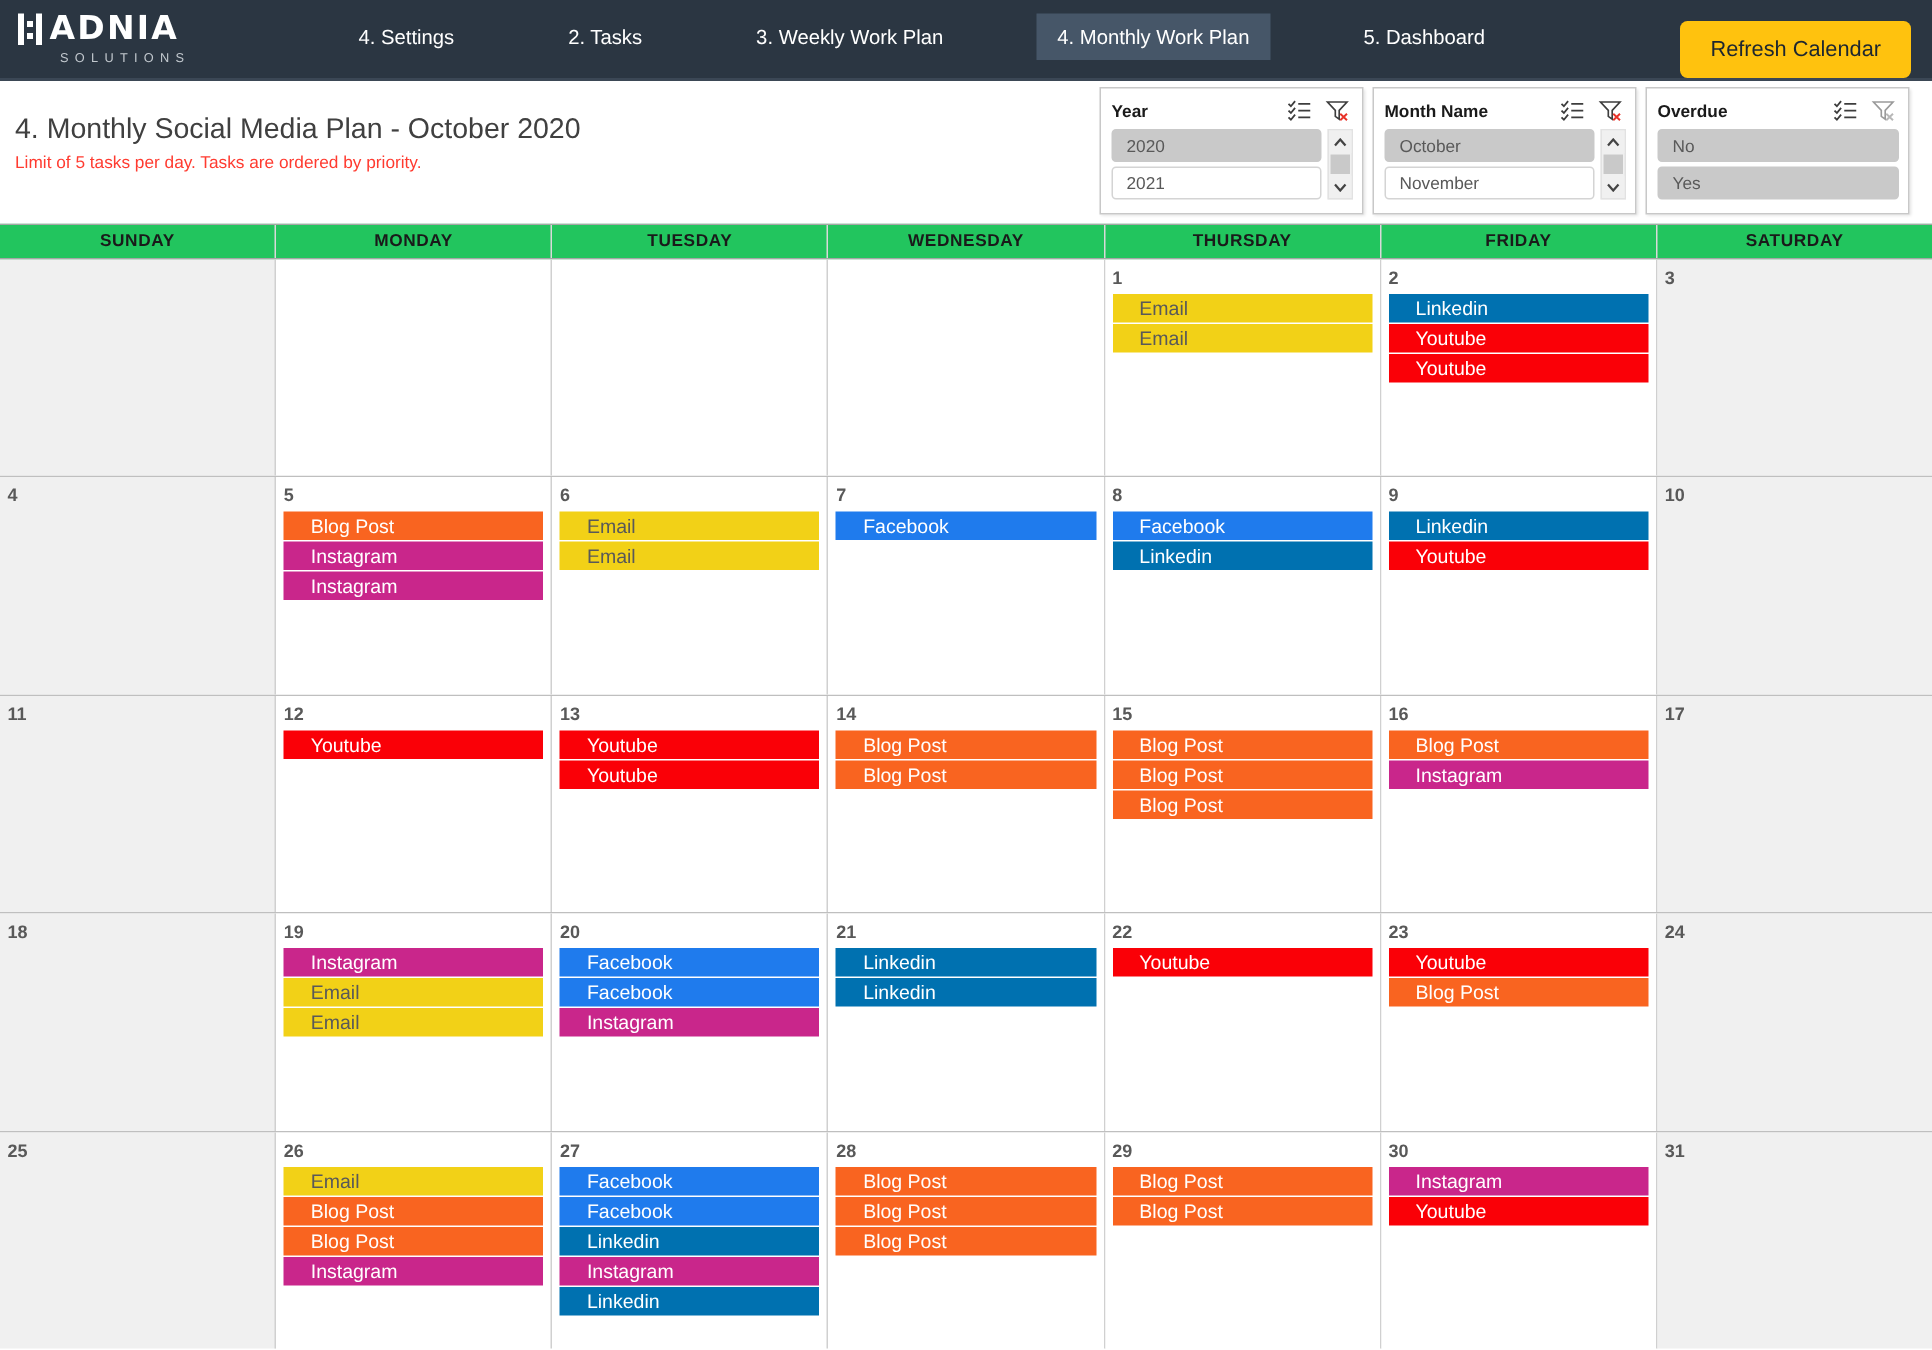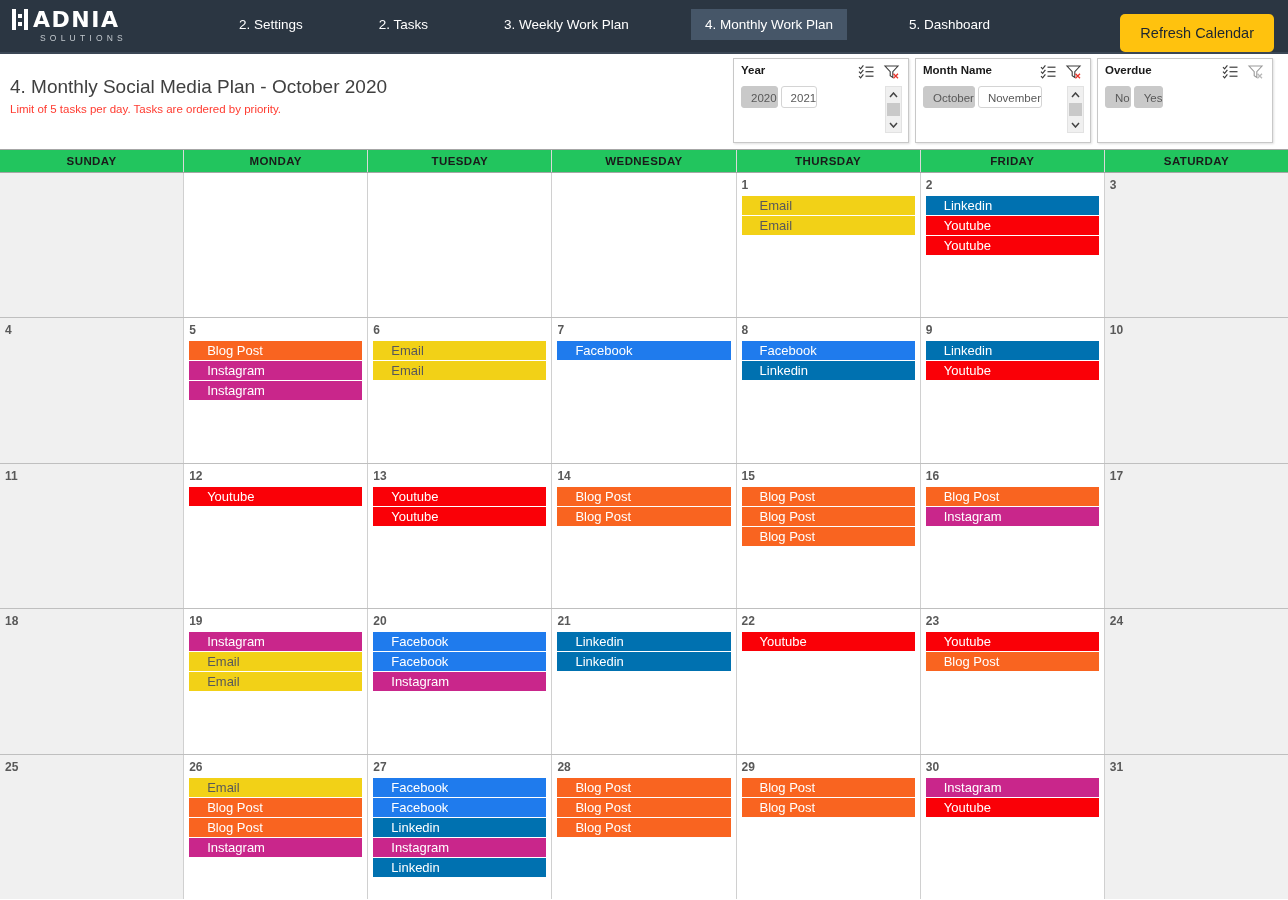--- a/index.html
+++ b/index.html
@@ -65,26 +65,26 @@
 
   .slicers { position: absolute; right: 15px; top: 4px; display: flex; gap: 6px; }
   .slicer {
     background: #ffffff;
     border: 1px solid #c8c8c8;
     box-shadow: 1px 1px 2px rgba(0,0,0,0.12);
     padding: 5px 6px 6px 7px;
     width: 176px; height: 85px;
     position: relative;
   }
-  .slicer-head { display: flex; align-items: flex-start; height: 17px; }
+  .slicer-head { display: flex; align-items: flex-end; height: 17px; }
   .slicer-title { font-size: 11.5px; font-weight: bold; color: #1a1a1a; flex: 1; }
   .slicer-icons { display: flex; gap: 8px; align-items: center; padding-right: 2px; }
   .sl-icon { width: 17px; height: 15px; display: block; }
   .slicer-body { display: flex; margin-top: 5px; height: 58px; }
-  .slicer-items { flex: 1; display: flex; flex-direction: row; gap: 3px; }
+  .slicer-items { flex: 1; display: flex; flex-direction: column; gap: 3px; }
   .slicer-item {
     height: 22px; line-height: 22px;
     font-size: 11.5px; color: #595959;
     padding-left: 9px; border-radius: 3px;
     border: 1px solid #d4d4d4;
     background: #ffffff; cursor: pointer;
     overflow: hidden; white-space: nowrap;
   }
   .slicer-item.selected { background: #c9c9c9; border-color: #c9c9c9; }
   .slicer-scroll {
@@ -145,21 +145,21 @@
             <span class="lm-dot"></span>
           </span>
         <span class="lm-bar"></span>
       </span>
       <span class="logo-word">ADNIA</span>
     </div>
     <div class="logo-sub">SOLUTIONS</div>
   </div>
 
   <div class="nav-tabs">
-    <div class="nav-tab">2. Settings</div>
+    <div class="nav-tab">4. Settings</div>
     <div class="nav-tab">2. Tasks</div>
     <div class="nav-tab">3. Weekly Work Plan</div>
     <div class="nav-tab active">4. Monthly Work Plan</div>
     <div class="nav-tab">5. Dashboard</div>
   </div>
 
   <button class="refresh-btn">Refresh Calendar</button>
 </div>
 
 <div class="subhead">

